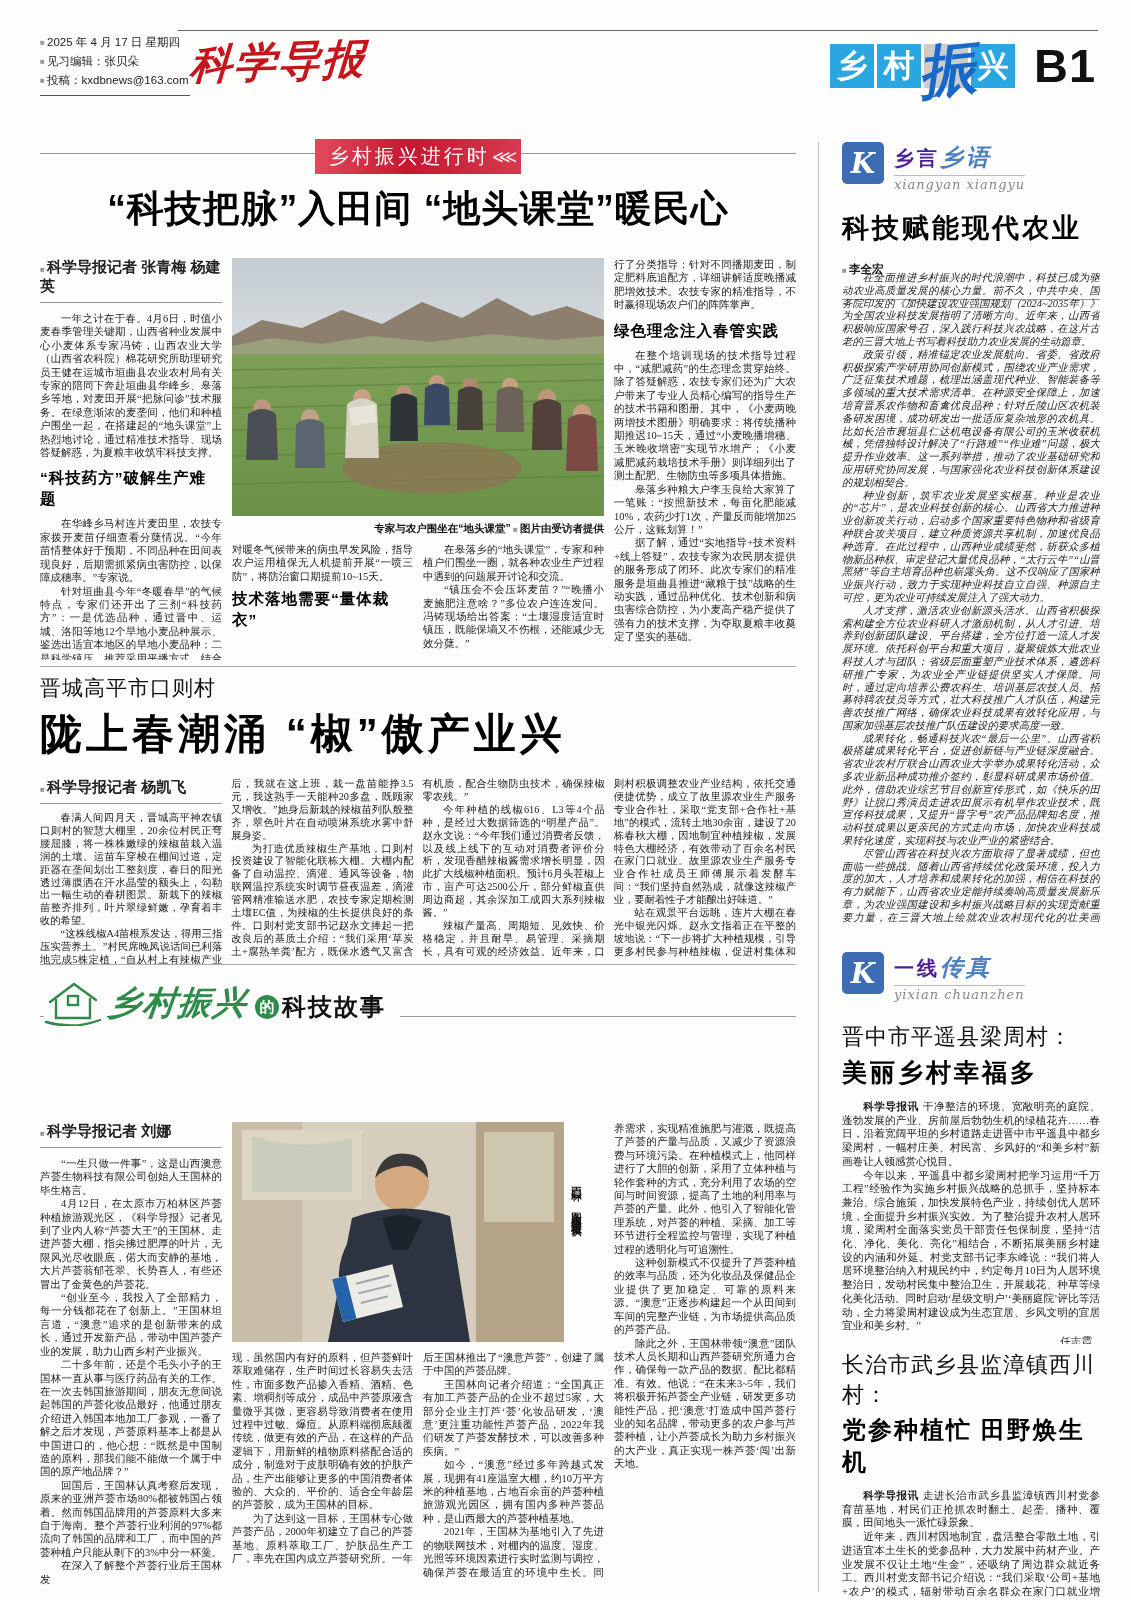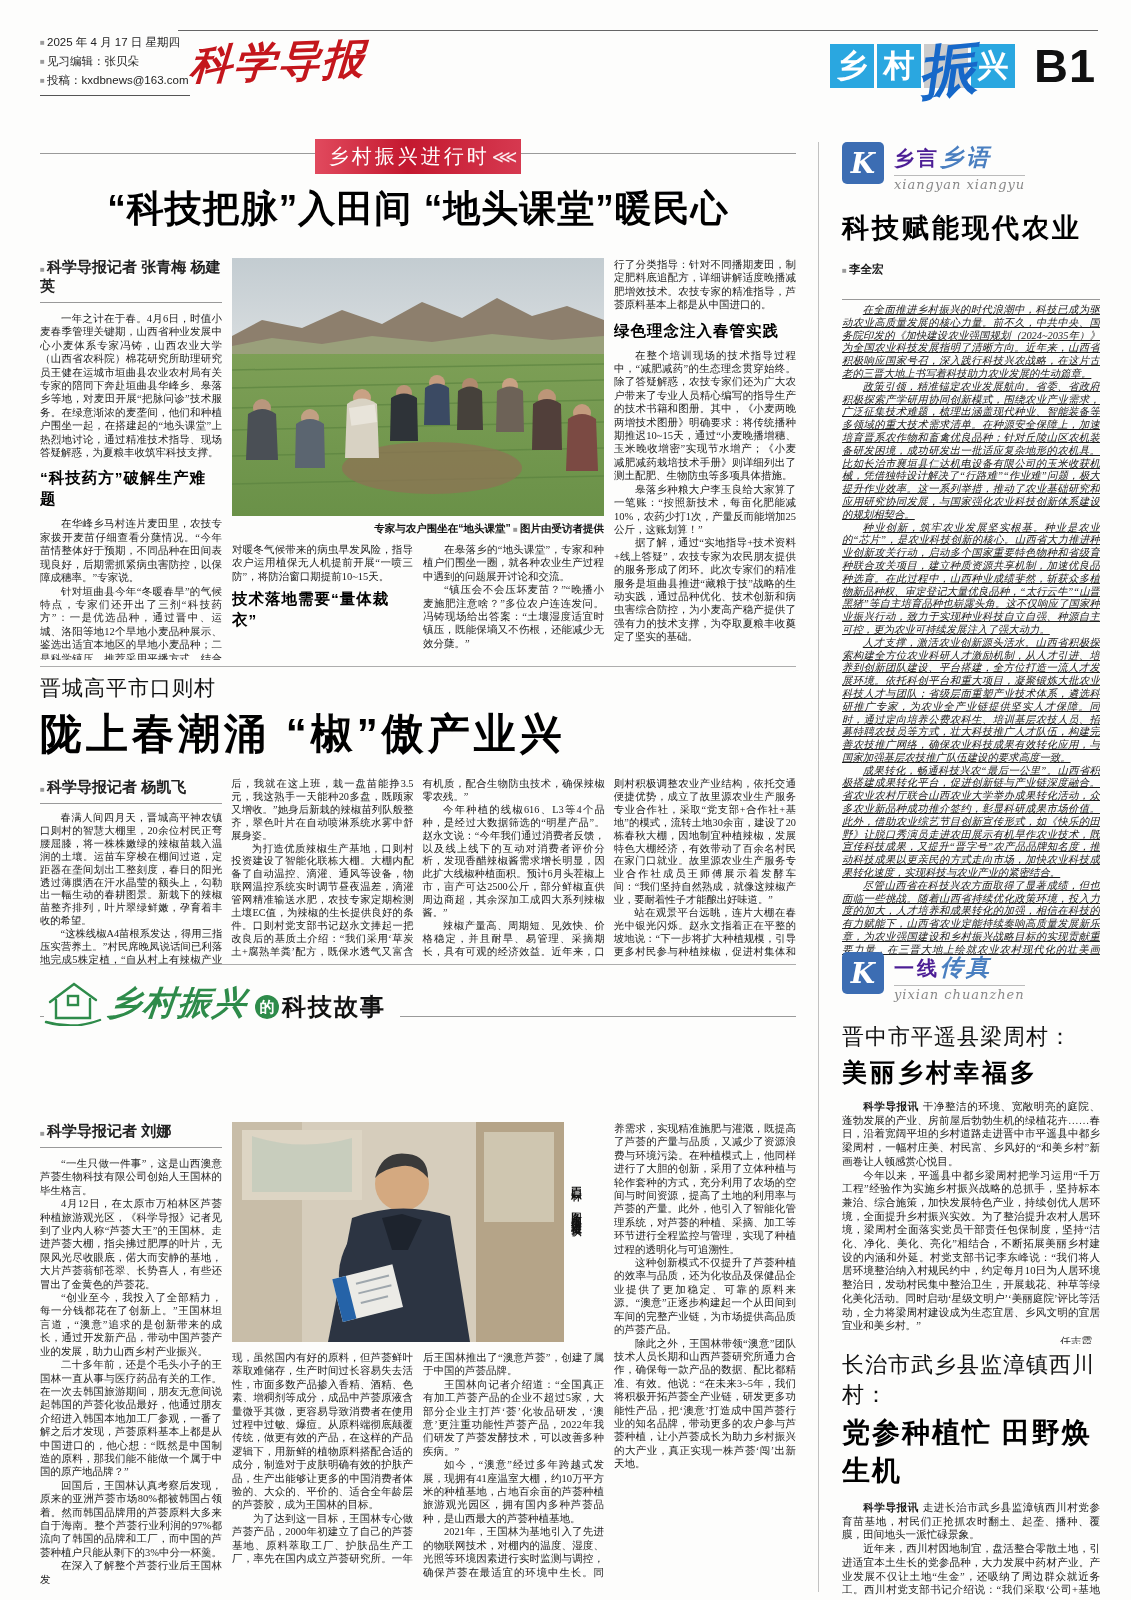--- a/index.html
+++ b/index.html
@@ -74,32 +74,32 @@
   .sb-logo { left:842px; width:258px; display:flex; }
   .klogo { width:42px; height:42px; border-radius:5px; background:#3c6db3; color:#fff; font-family:"DejaVu Serif", serif; font-style:italic; font-weight:bold; font-size:28px; display:flex; align-items:center; justify-content:center; flex:none; }
   .sb-logo .names { margin-left:10px; }
   .sb-logo .cnrow { white-space:nowrap; }
   .sb-logo .cn-black { font-family:"Liberation Sans", sans-serif; font-weight:bold; font-size:20px; color:#4c1d95; letter-spacing:3px; }
   .sb-logo .cn-blue { font-family:"DejaVu Serif", serif; font-style:italic; font-weight:bold; font-size:23px; color:#4a7fc0; letter-spacing:3px; }
   .sb-logo .pinyin { font-family:"DejaVu Serif", serif; font-style:italic; font-size:13px; color:#888; border-top:1px solid #bbb; margin-top:2px; padding-top:1px; letter-spacing:1px; }
   .sb-headline { left:842px; top:210px; font-family:Liberation Sans, sans-serif; font-weight:bold; font-size:27px; letter-spacing:3px; color:#000; }
   .sb-byline { left:842px; top:262px; width:258px; font-family:"Liberation Sans", sans-serif; font-weight:bold; font-size:11.5px; border-bottom:1px solid #999; padding-bottom:22px; }
   .sb-byline::before { content:"■ "; color:#9a9a9a; font-size:8px; }
-  .essay { left:842px; top:304px; width:258px; height:654px; overflow:hidden;text-decoration:underline; }
+  .essay { left:842px; top:272px; width:258px; height:654px; overflow:hidden; }
   .essay p { font-family:"Liberation Serif", serif; font-style:italic; font-size:10.4px; line-height:12.8px; text-align:justify; text-indent:2em; color:#1b1b1b; }
   .brief-kicker { font-family:"Liberation Sans", sans-serif; font-size:22px; color:#111; letter-spacing:1px; }
   .brief-headline { font-family:"Liberation Sans", sans-serif; font-weight:bold; font-size:25px; letter-spacing:3px; color:#000; margin-top:4px; }
   .brief-body { margin-top:11px; }
   .brief-body p { font-size:10.6px; line-height:13.7px; text-align:justify; text-indent:2em; }
   .brief-body p.first { text-indent:2em; }
   .brief-body .lead { font-family:"Liberation Sans", sans-serif; font-weight:bold; margin-right:4px; }
   .sig { text-align:right; font-size:10.6px; padding-right:8px; margin-top:2px; }
   .brief1 { left:842px; top:1022px; width:258px; height:322px; overflow:hidden; }
   .brief2 { left:842px; top:1350px; width:258px; height:248px; overflow:hidden; }
-  .brief2 .brief-headline { font-size:28px; letter-spacing:2px; }
+  .brief2 .brief-headline { font-size:24px; letter-spacing:2px; }
 </style>
 </head>
 <body>
 
 <div class="page">
 
   <div class="abs top-rule"></div>
   <div class="abs date-block">
     <div>2025 年 4 月 17 日  星期四</div>
     <div>见习编辑：张贝朵</div>
@@ -203,21 +203,21 @@
       </div>
       <div class="midcols bt">
         <p style="text-indent:0">对暖冬气候带来的病虫早发风险，指导农户运用植保无人机提前开展“一喷三防”，将防治窗口期提前10~15天。</p>
         <div class="subhead">技术落地需要“量体裁衣”</div>
         <p>在皋落乡的“地头课堂”，专家和种植户们围坐一圈，就各种农业生产过程中遇到的问题展开讨论和交流。</p>
         <p>“镇压会不会压坏麦苗？”“晚播小麦施肥注意啥？”多位农户连连发问。冯铸现场给出答案：“土壤湿度适宜时镇压，既能保墒又不伤根，还能减少无效分蘖。”</p>
 
       </div>
     </div>
     <div class="c4 bt">
-      <p style="text-indent:0">行了分类指导：针对不同播期麦田，制定肥料底追配方，详细讲解适度晚播减肥增效技术。农技专家的精准指导，芦荟原料基本上都是从中国进口的。</p>
+      <p style="text-indent:0">行了分类指导：针对不同播期麦田，制定肥料底追配方，详细讲解适度晚播减肥增效技术。农技专家的精准指导，不时赢得现场农户们的阵阵掌声。</p>
       <div class="subhead">绿色理念注入春管实践</div>
       <p>在整个培训现场的技术指导过程中，“减肥减药”的生态理念贯穿始终。除了答疑解惑，农技专家们还为广大农户带来了专业人员精心编写的指导生产的技术书籍和图册。其中，《小麦两晚两增技术图册》明确要求：将传统播种期推迟10~15天，通过“小麦晚播增穗、玉米晚收增密”实现节水增产；《小麦减肥减药栽培技术手册》则详细列出了测土配肥、生物防虫等多项具体措施。</p>
       <p>皋落乡种粮大户李玉良给大家算了一笔账：“按照新技术，每亩化肥能减10%，农药少打1次，产量反而能增加25公斤，这账划算！”</p>
       <p>据了解，通过“实地指导+技术资料+线上答疑”，农技专家为农民朋友提供的服务形成了闭环。此次专家们的精准服务是垣曲县推进“藏粮于技”战略的生动实践，通过品种优化、技术创新和病虫害综合防控，为小麦高产稳产提供了强有力的技术支撑，为夺取夏粮丰收奠定了坚实的基础。</p>
     </div>
   </div>
 
   <div class="abs hdiv" style="top:666px"></div>
 
   <div class="abs article2">

